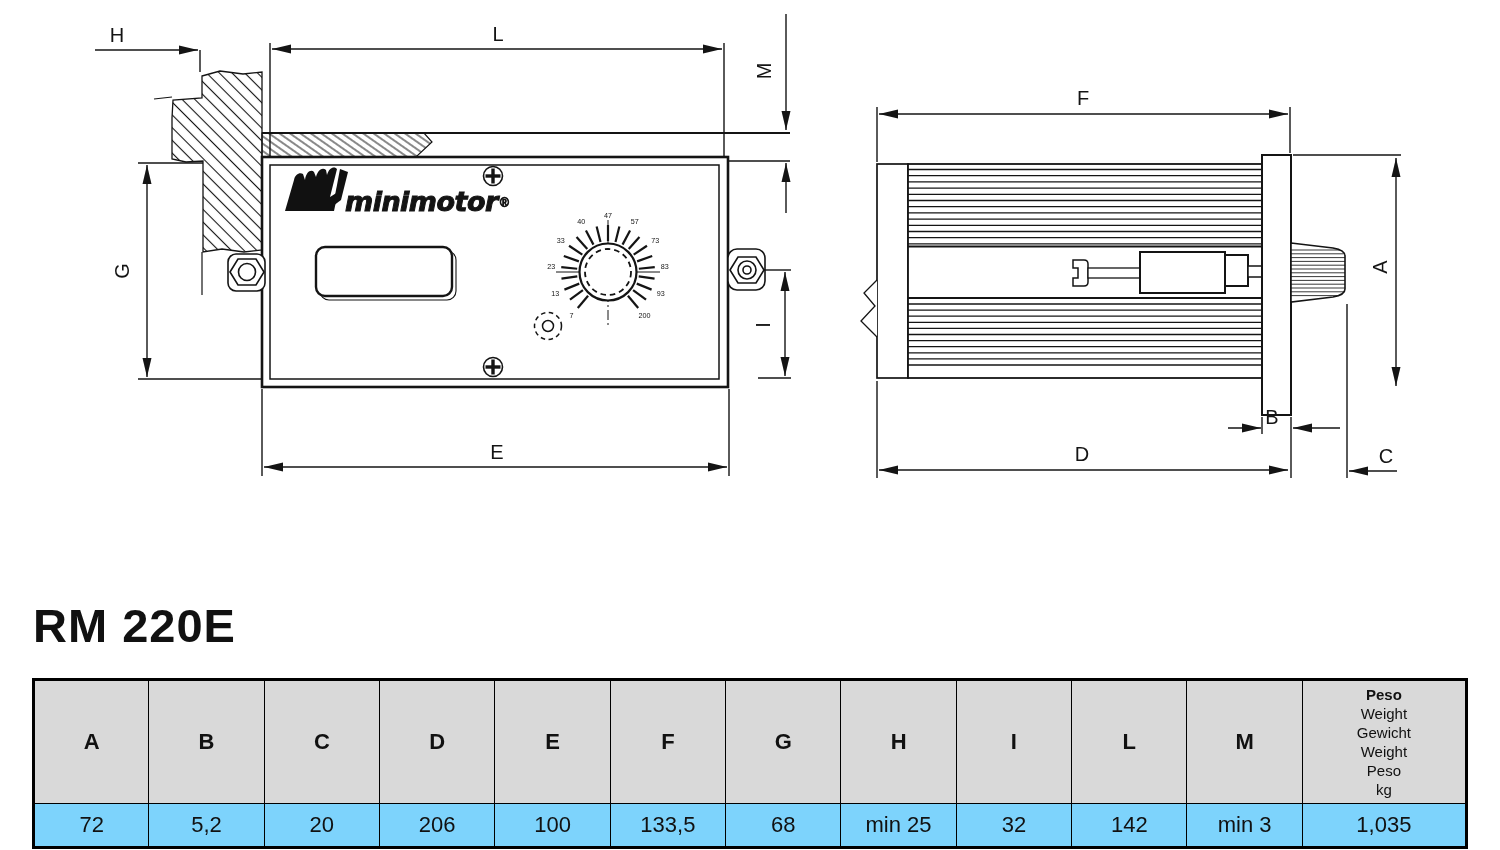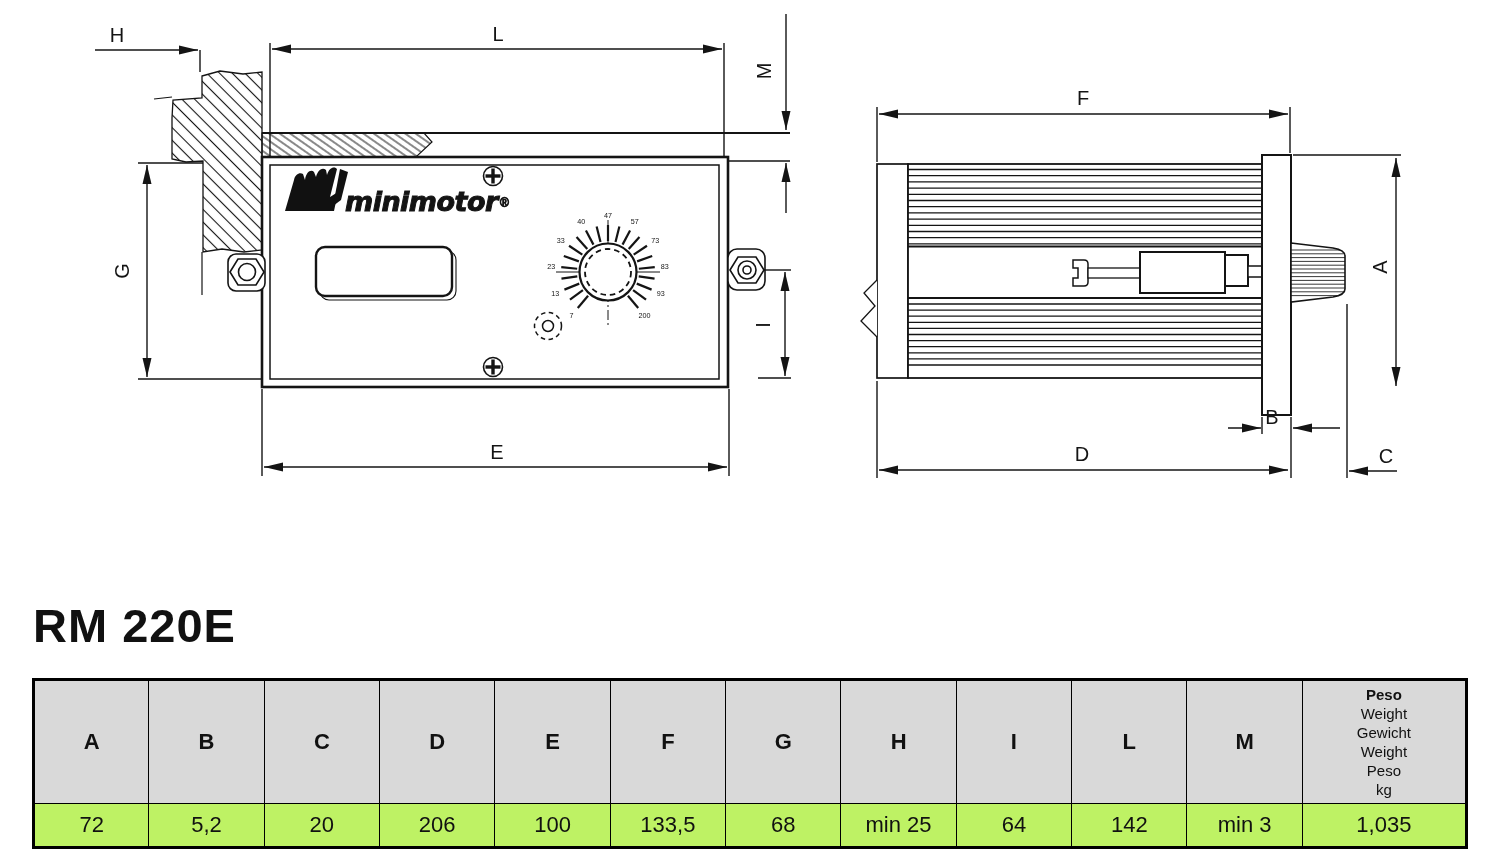--- a/index.html
+++ b/index.html
@@ -7,21 +7,21 @@
           font-family:"Liberation Sans",sans-serif;color:#111;}
   .drawing{position:absolute;left:0;top:0;}
   .page-title{position:absolute;left:33px;top:598px;font-size:47px;font-weight:bold;
               letter-spacing:1px;color:#111;}
   table.dim-table{position:absolute;left:32px;top:678px;width:1436px;height:167px;
                   border-collapse:collapse;table-layout:fixed;text-align:center;
                   border:3px solid #000;}
   .dim-table th,.dim-table td{border:1.6px solid #000;padding:0;}
   .dim-table thead th{background:#d9d9d9;font-size:22px;font-weight:bold;height:122px;
                       vertical-align:middle;}
-  .dim-table tbody td{font-size:22px;font-weight:normal;height:42px;background:#bef264;
+  .dim-table tbody td{font-size:22px;font-weight:normal;height:42px;background:#7dd3fc;
                       vertical-align:middle;}
   .peso-block div{font-size:15px;line-height:19px;font-weight:normal;}
   .peso-block div.b{font-weight:bold;}
   svg text{font-family:"Liberation Sans",sans-serif;fill:#141414;}
   .logo-text{font-family:"DejaVu Sans",sans-serif;}
 </style>
 </head>
 <body>
 
 <div class="canvas">
@@ -296,21 +296,21 @@
   <tbody>
     <tr>
       <td>72</td>
       <td>5,2</td>
       <td>20</td>
       <td>206</td>
       <td>100</td>
       <td>133,5</td>
       <td>68</td>
       <td>min 25</td>
-      <td>64</td>
+      <td>32</td>
       <td>142</td>
       <td>min 3</td>
       <td>1,035</td>
     </tr>
   </tbody>
 </table>
 
 </div>
 
 </body></html>

